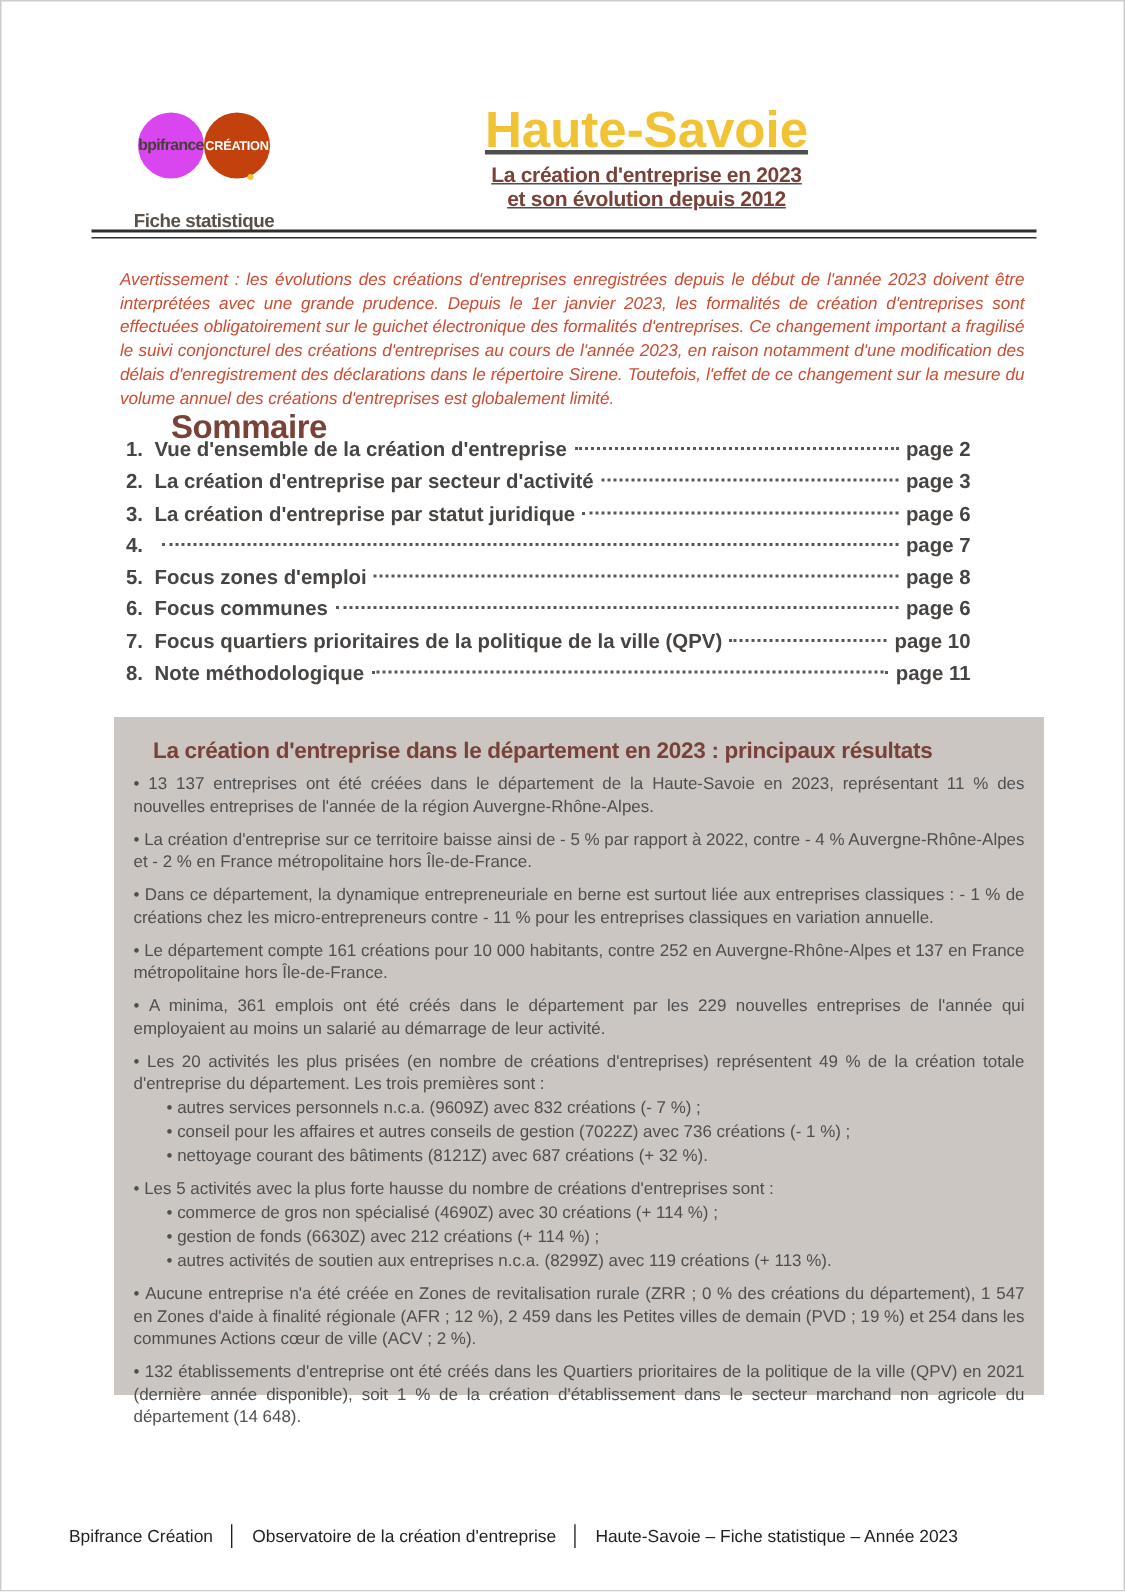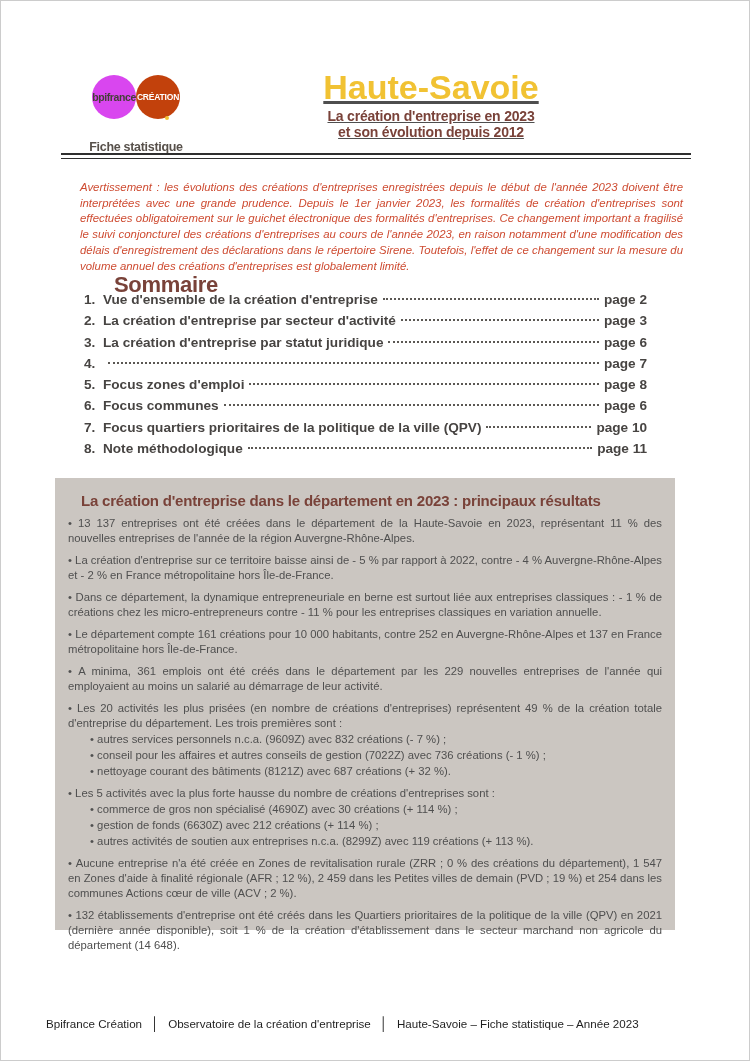--- a/index.html
+++ b/index.html
@@ -37,21 +37,21 @@
   
   .sommaire-title { position:absolute; left:113px; top:255px; font-size:22px; font-weight:bold; color:#794239; letter-spacing:-0.3px;margin-top:16px; }
   .toc { position:absolute; left:83px; top:291px; width:563px; }
   .toc-row { display:flex; align-items:baseline; height:21.3px; font-size:13.6px; font-weight:bold; color:#474442; white-space:nowrap; }
   .toc-num { width:19px; flex:none; }
   .toc-leader { flex:1 1 auto; border-bottom:2px dotted #5b5854; margin:0 5px; transform:translateY(-4px); min-width:10px; }
   .toc-page { flex:none; }
 
   
   .resultbox {
-    position:absolute; left:54px; top:477px; width:620px; height:452px;
+    position:absolute; left:75px; top:477px; width:620px; height:452px;
     background:#CBC6C1; padding:12px 13px 28px 13px;
   }
   .resultbox-title { margin:2px 0 2px 13px; font-size:15px; font-weight:bold; color:#794239; letter-spacing:-0.2px; }
   .bullet { margin-top:7px; font-size:11.3px; line-height:1.33; color:#4f4f4f; text-align:justify; }
   .bullet::before { content:"•\00a0"; }
   .sub-bullet { margin:1px 0 0 22px; font-size:11.3px; line-height:1.33; color:#4f4f4f; }
   .sub-bullet::before { content:"•\00a0"; }
 
   
   .footer { position:absolute; left:45px; top:1015px; font-size:11.6px; color:#1f1f1f; white-space:nowrap; }

